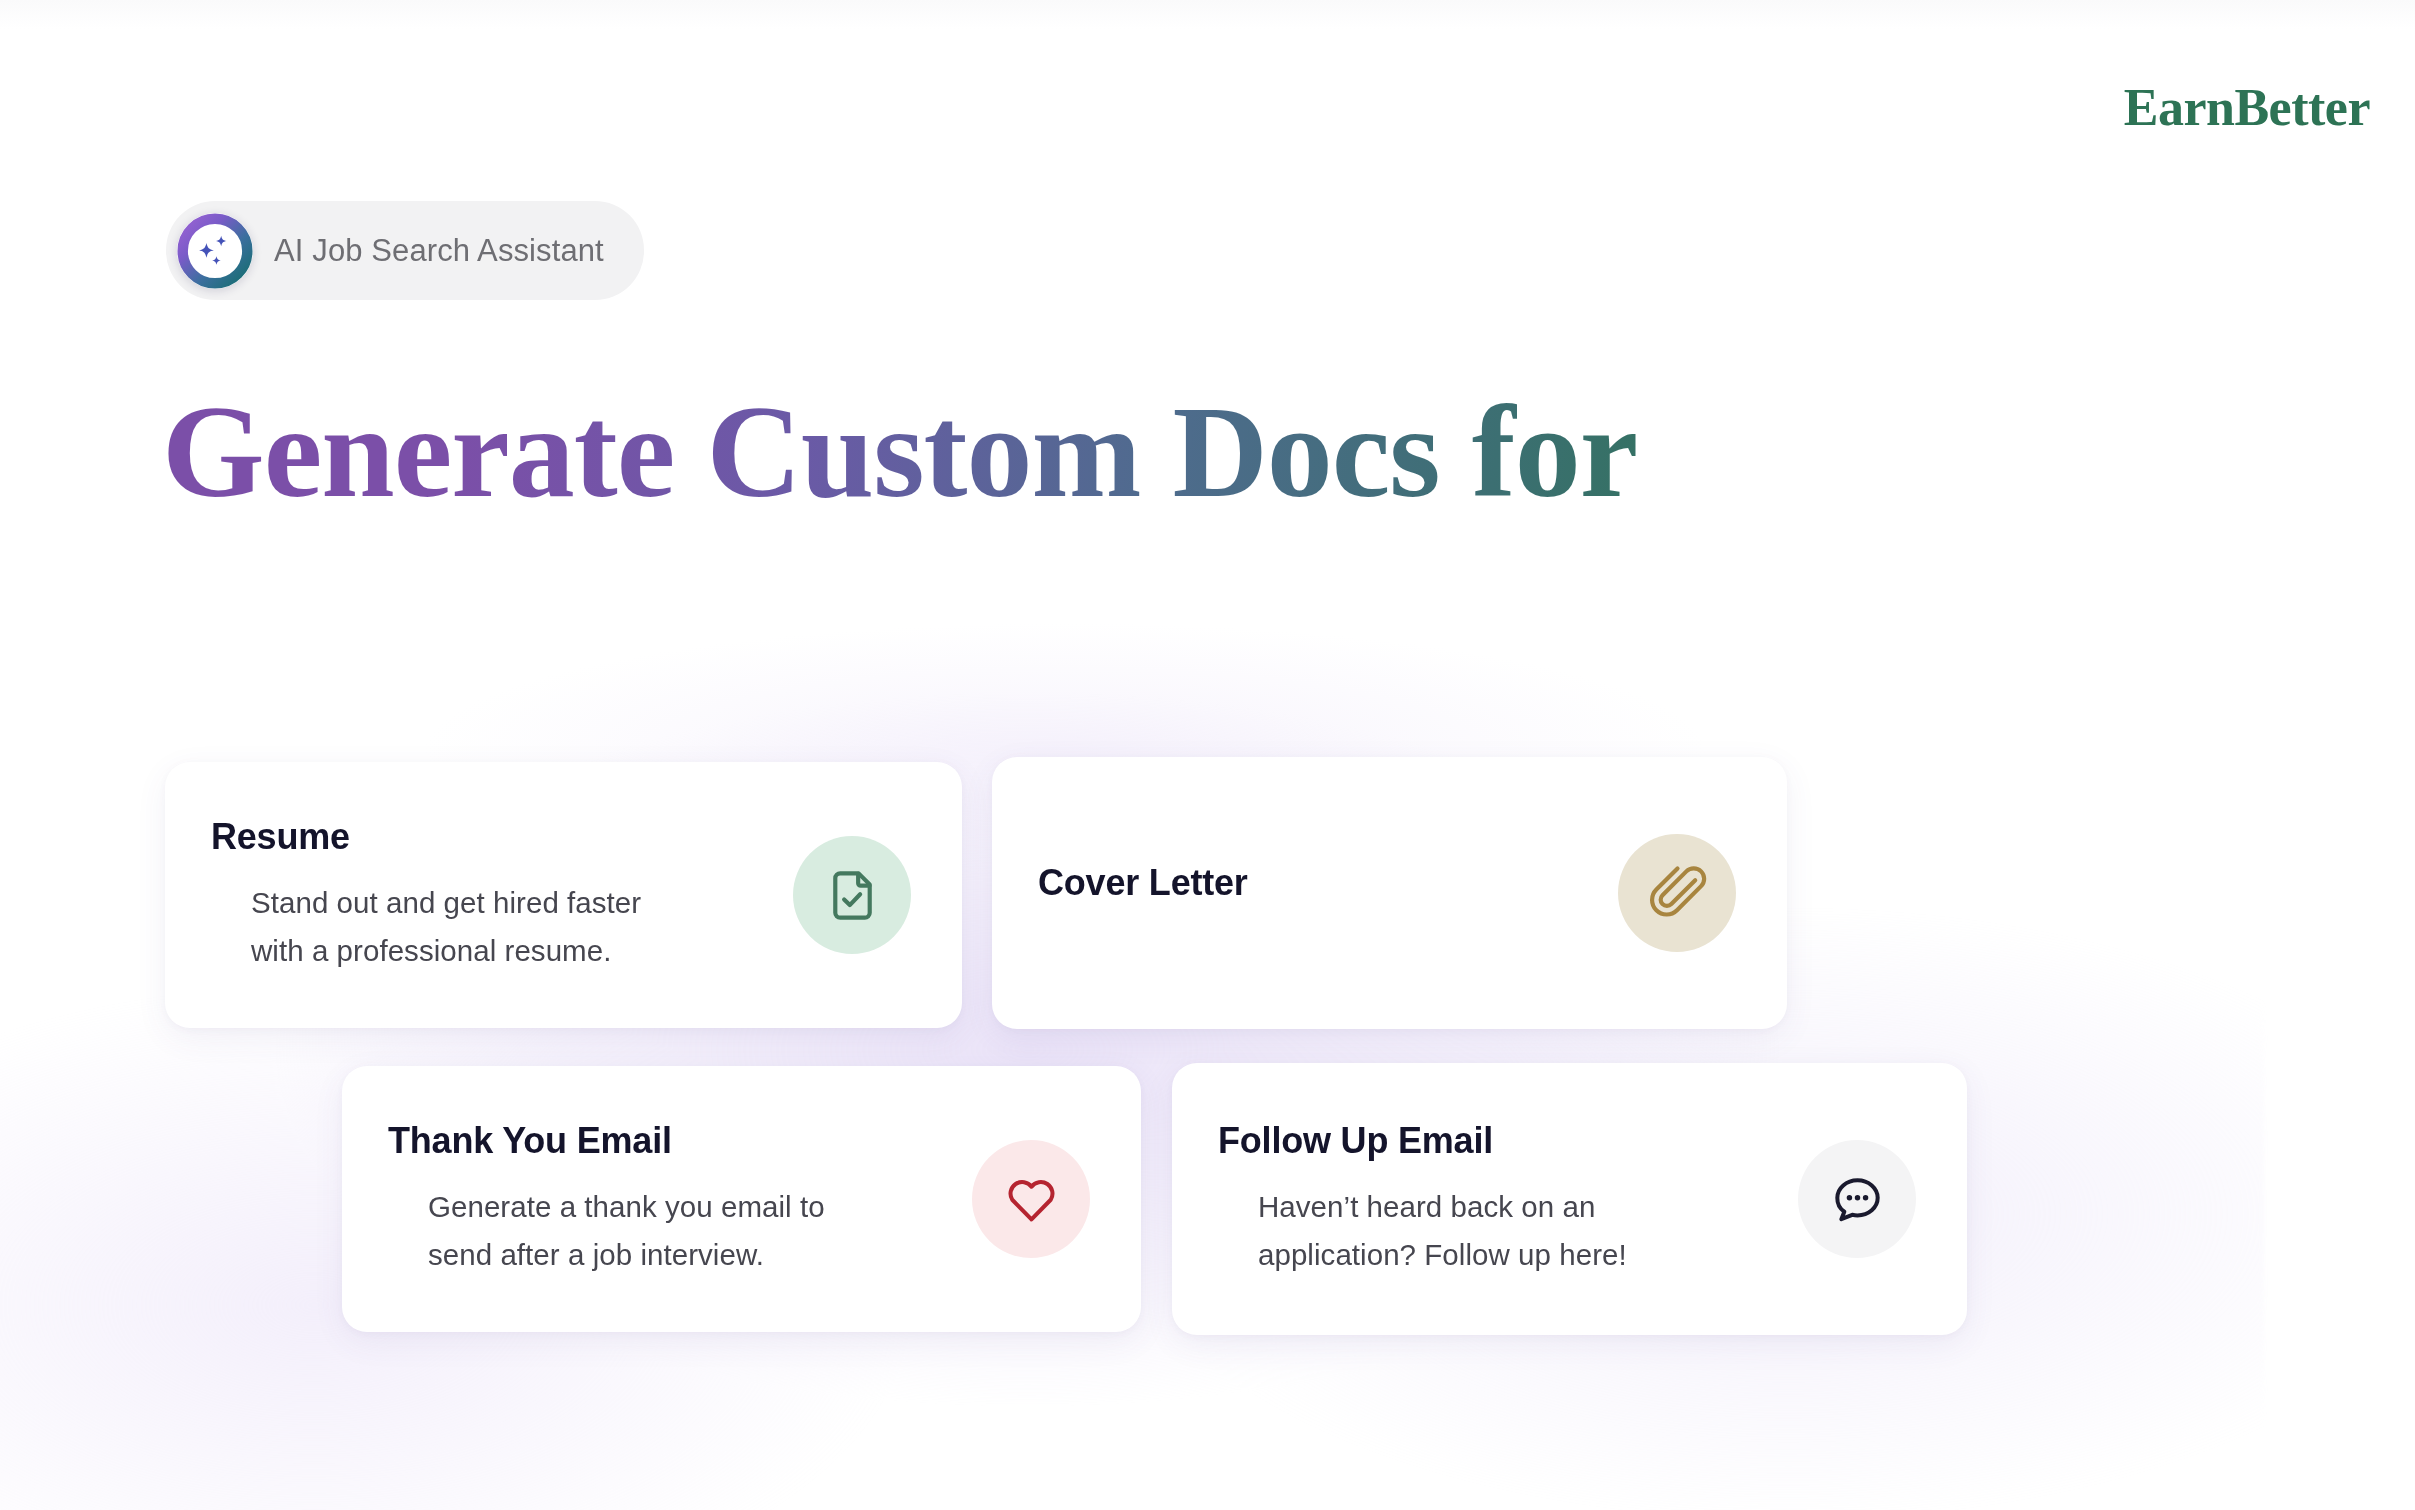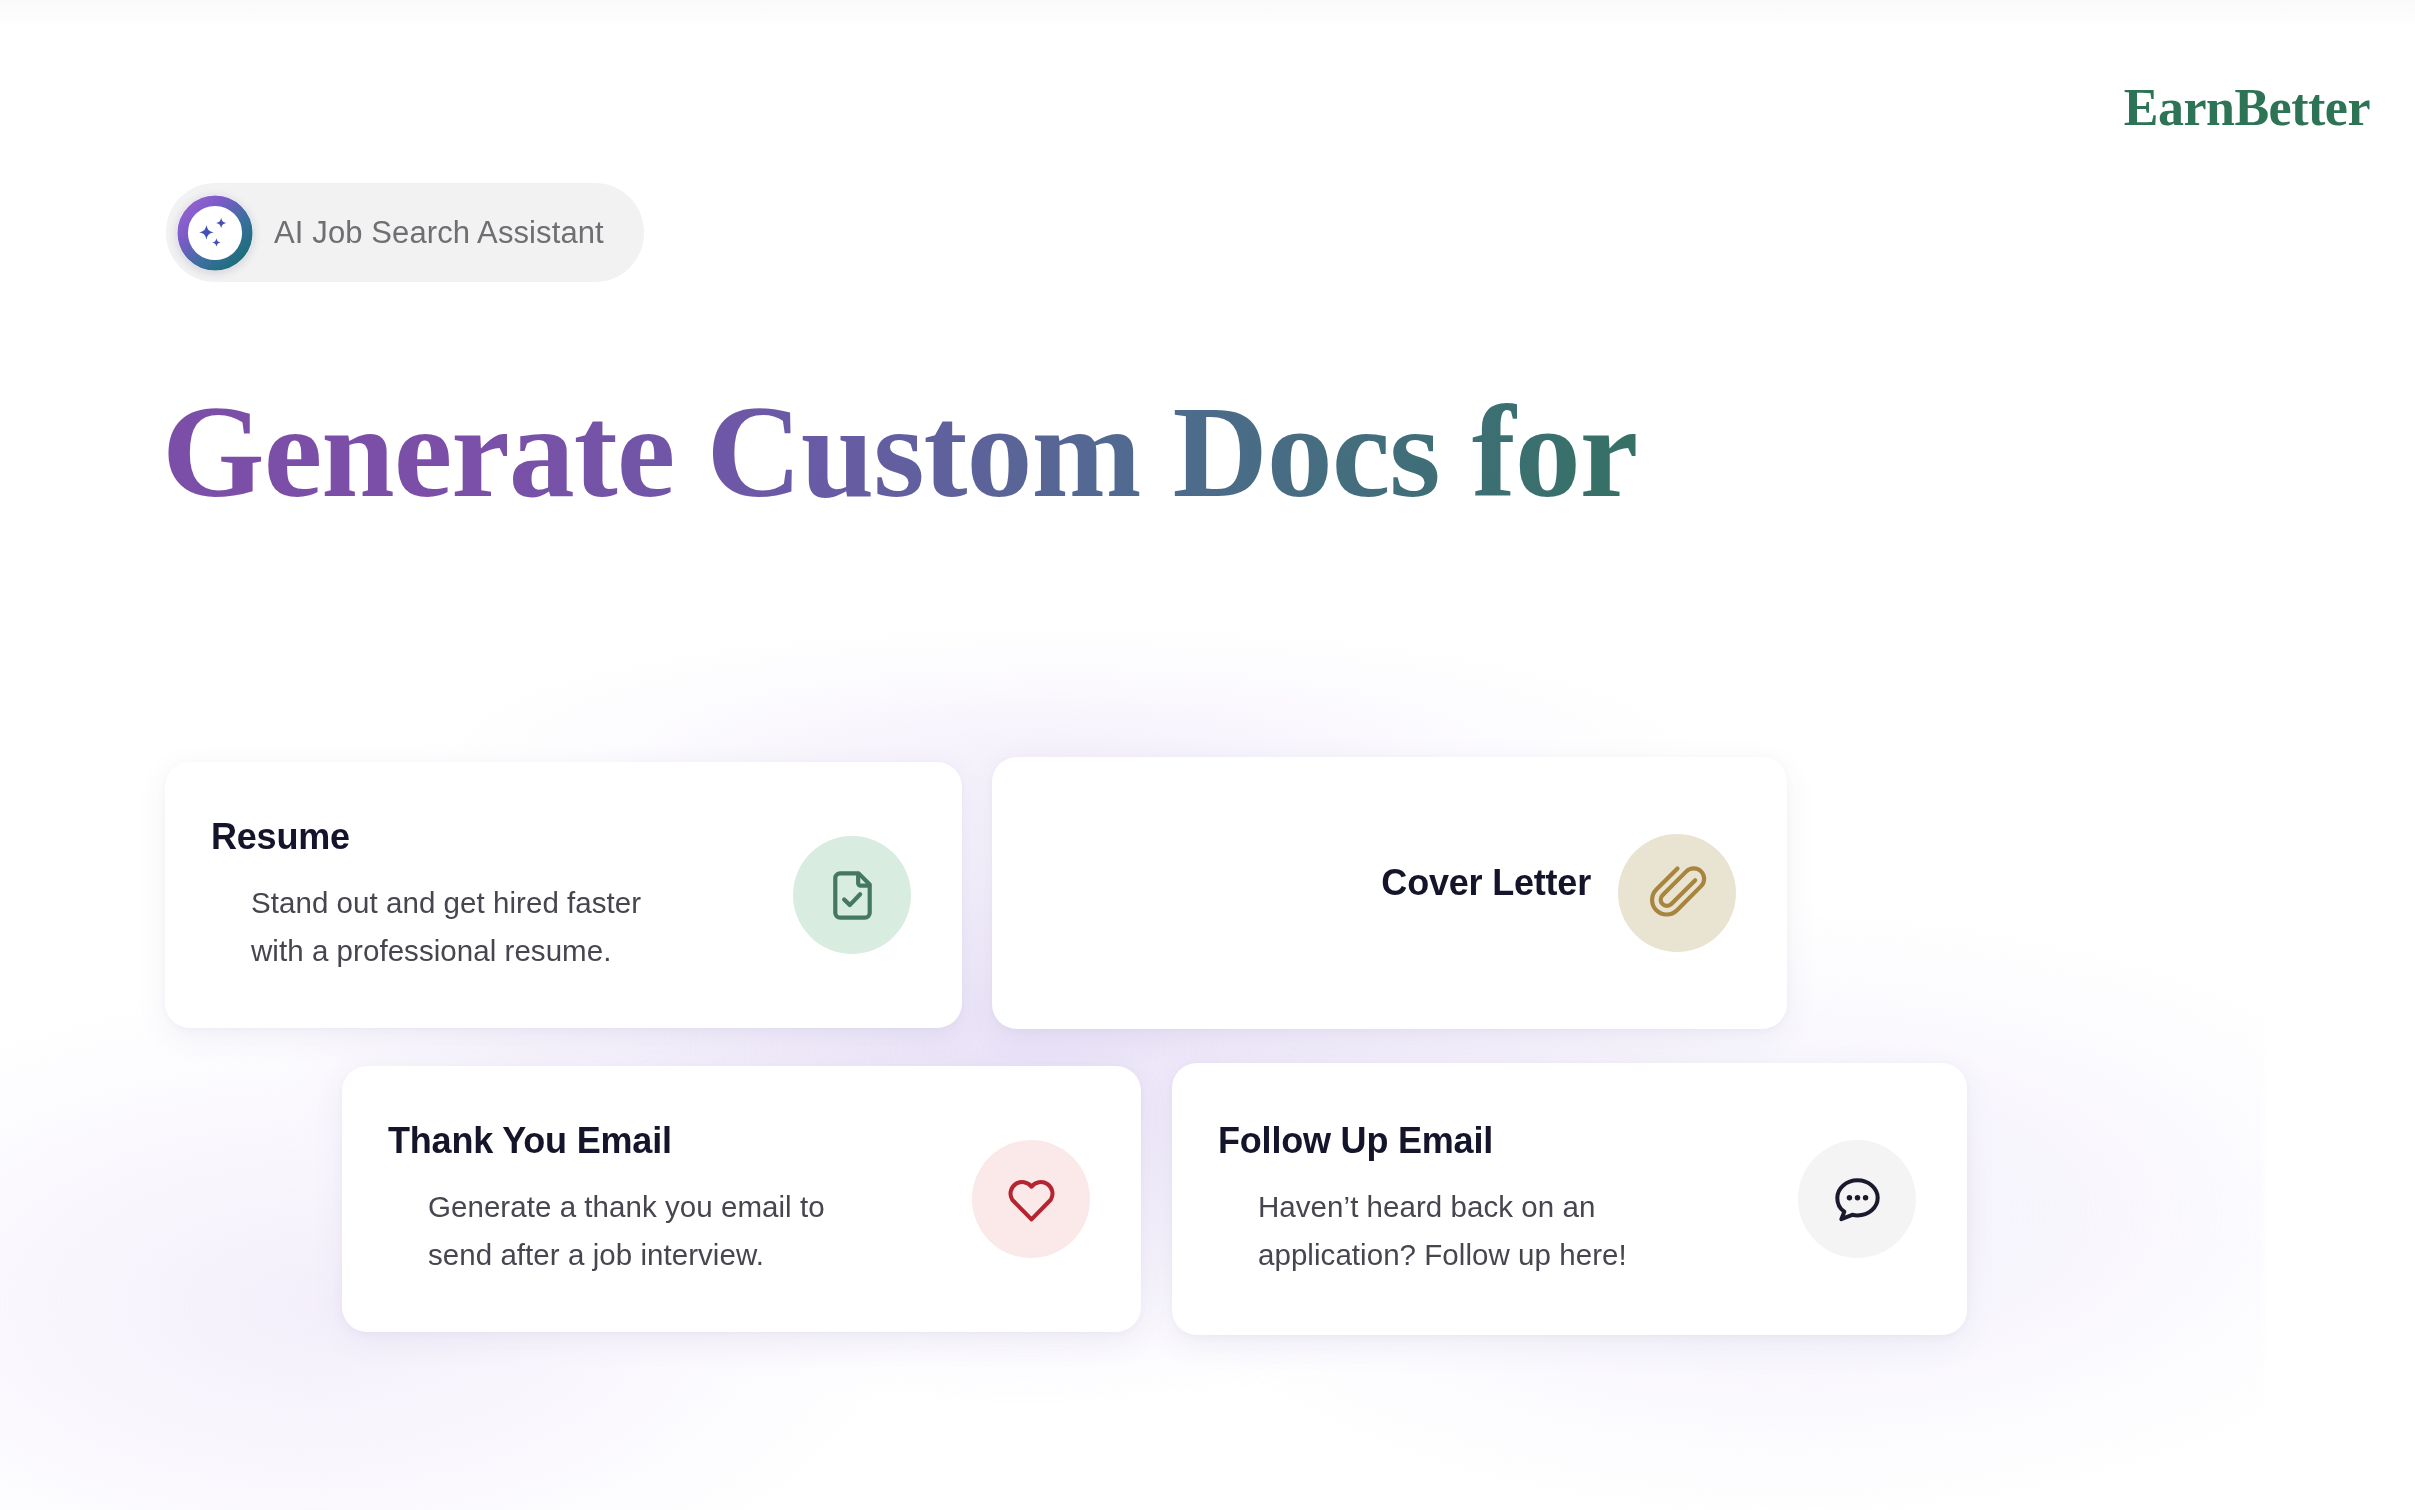--- a/index.html
+++ b/index.html
@@ -71,21 +71,21 @@
     letter-spacing: -0.5px;
     color: #2d7355;
     line-height: 1;
     white-space: nowrap;
   }
 
   
   .badge {
     position: absolute;
     left: 166px;
-    top: 183px;
+    top: 201px;
     height: 99px;
     display: flex;
     align-items: center;
     padding-right: 40px;
     background: #f2f2f3;
     border-radius: 49px;
   }
   .badge-icon-wrap {
     width: 91px;
     height: 91px;
@@ -168,21 +168,21 @@
     border-radius: 50%;
     flex: 0 0 auto;
     display: flex;
     align-items: center;
     justify-content: center;
     margin-left: 27px;
   }
 
   
   #card-resume      { left: 165px;  top: 762px;  width: 797px;  height: 266px; }
-  #card-coverletter { left: 992px; top: 757px;  width: 795px;  height: 272px; justify-content: flex-end; }
+  #card-coverletter { left: 992px; top: 757px;  width: 795px;  height: 272px; }
   
   #card-thankyou    { left: 342px;  top: 1066px; width: 799px;  height: 266px; }
   #card-followup    { left: 1172px; top: 1063px; width: 795px;  height: 272px; }
 
   .icon-green  { background: #d8ece0; }
   .icon-beige  { background: #e9e3d2; }
   .icon-pink   { background: #fbe8e9; }
   .icon-gray   { background: #f4f4f5; }
 </style>
 </head>

